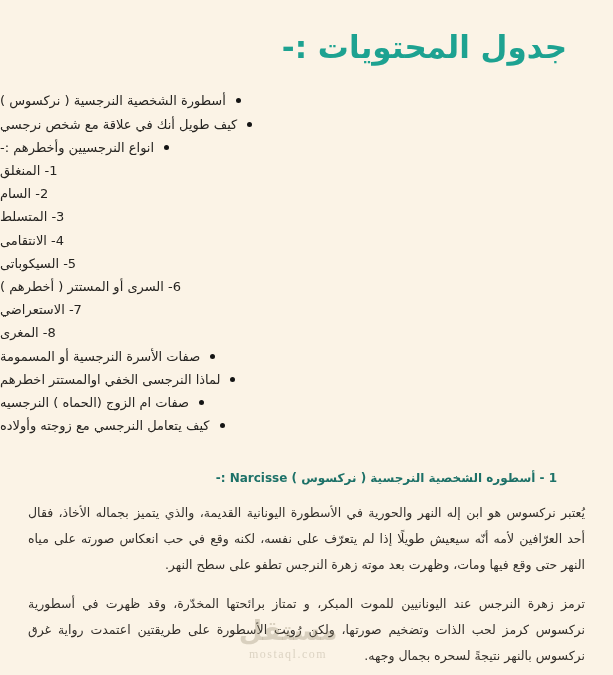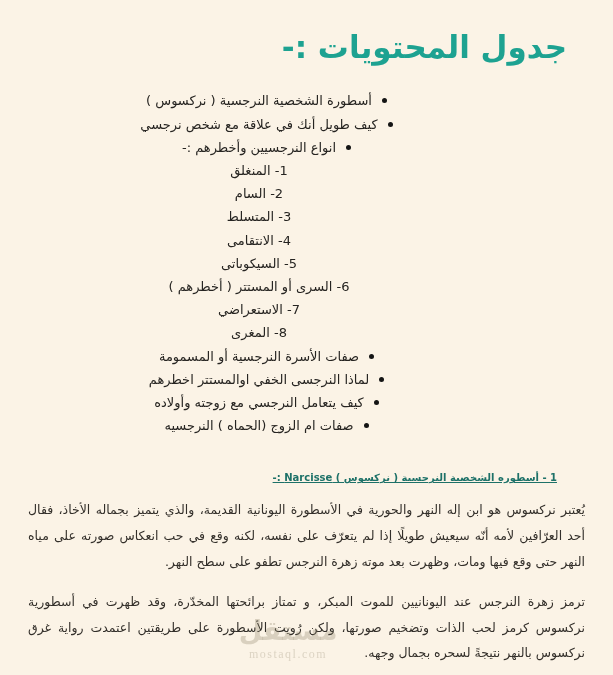--- a/index.html
+++ b/index.html
@@ -24,43 +24,42 @@
     color: #1da291;
     line-height: 1.4;
   }
   .toc {
     margin: 20px 80px 0 0;
     color: #262421;
   }
   .toc-item {
     font-size: 13px;
     line-height: 23.2px;
-    text-align: center;
+    text-align: left;
     white-space: nowrap;
   }
   .toc-item .dot {
     display: inline-block;
     width: 5px;
     height: 5px;
     border-radius: 50%;
     background: #141414;
     margin-left: 10px;
     vertical-align: 2px;
   }
   .toc-item.numbered {
     padding-right: 15px;
   }
   .section-heading {
     margin: 34px 56px 0 0;
     text-align: right;
-    font-size: 10px;
+    font-size: 12px;
     font-weight: bold;
     color: #1d7168;
     line-height: 1.3;
-    text-decoration: underline;
   }
   .para {
     margin: 13px 28px 0 28px;
     font-size: 12.5px;
     line-height: 25.8px;
     color: #332f2a;
     text-align: justify;
     text-align-last: right;
   }
   .para + .para { margin-top: 14px; }
@@ -102,22 +101,22 @@
     <div class="toc-item numbered"><span>1- المنغلق</span></div>
     <div class="toc-item numbered"><span>2- السام</span></div>
     <div class="toc-item numbered"><span>3- المتسلط</span></div>
     <div class="toc-item numbered"><span>4- الانتقامى</span></div>
     <div class="toc-item numbered"><span>5- السيكوباتى</span></div>
     <div class="toc-item numbered"><span>6- السرى أو المستتر ( أخطرهم )</span></div>
     <div class="toc-item numbered"><span>7- الاستعراضي</span></div>
     <div class="toc-item numbered"><span>8- المغرى</span></div>
     <div class="toc-item bullet"><span class="dot"></span><span>صفات الأسرة النرجسية أو المسمومة</span></div>
     <div class="toc-item bullet"><span class="dot"></span><span>لماذا النرجسى الخفي اوالمستتر اخطرهم</span></div>
+    <div class="toc-item bullet"><span class="dot"></span><span>صفات ام الزوج (الحماه )  النرجسيه</span></div>
     <div class="toc-item bullet"><span class="dot"></span><span>كيف يتعامل النرجسي  مع زوجته وأولاده</span></div>
-    <div class="toc-item bullet"><span class="dot"></span><span>صفات ام الزوج (الحماه )  النرجسيه</span></div>
   </div>
 
   <h2 class="section-heading">1 - أسطوره الشخصية النرجسية ( نركسوس ) Narcisse :-</h2>
 
   <p class="para">يُعتبر نركسوس هو ابن إله النهر والحورية في الأسطورة اليونانية القديمة، والذي يتميز بجماله الأخاذ، فقال أحد العرّافين لأمه أنّه سيعيش طويلًا إذا لم يتعرّف على نفسه، لكنه وقع في حب انعكاس صورته على مياه النهر حتى وقع فيها ومات، وظهرت بعد موته زهرة النرجس تطفو على سطح النهر.</p>
   <p class="para">ترمز زهرة النرجس عند اليونانيين للموت المبكر، و تمتاز برائحتها المخدّرة، وقد ظهرت في أسطورية نركسوس كرمز لحب الذات وتضخيم صورتها، ولكن رُويت الأسطورة على طريقتين اعتمدت رواية غرق نركسوس بالنهر نتيجةً لسحره بجمال وجهه.</p>
 
   <div class="watermark">
     <div class="wm-logo">مستقل</div>
     <div class="wm-domain">mostaql.com</div>

